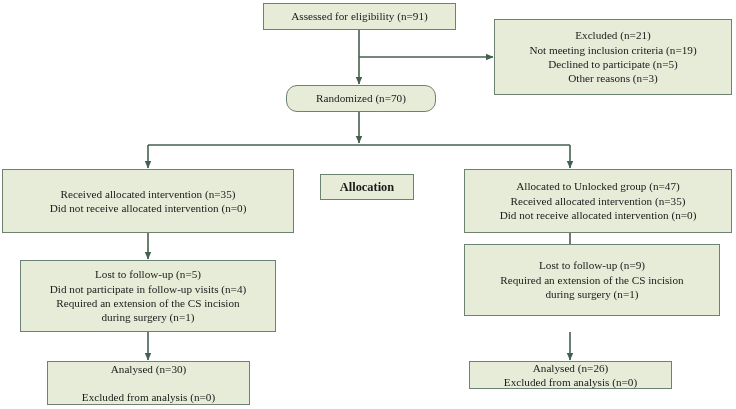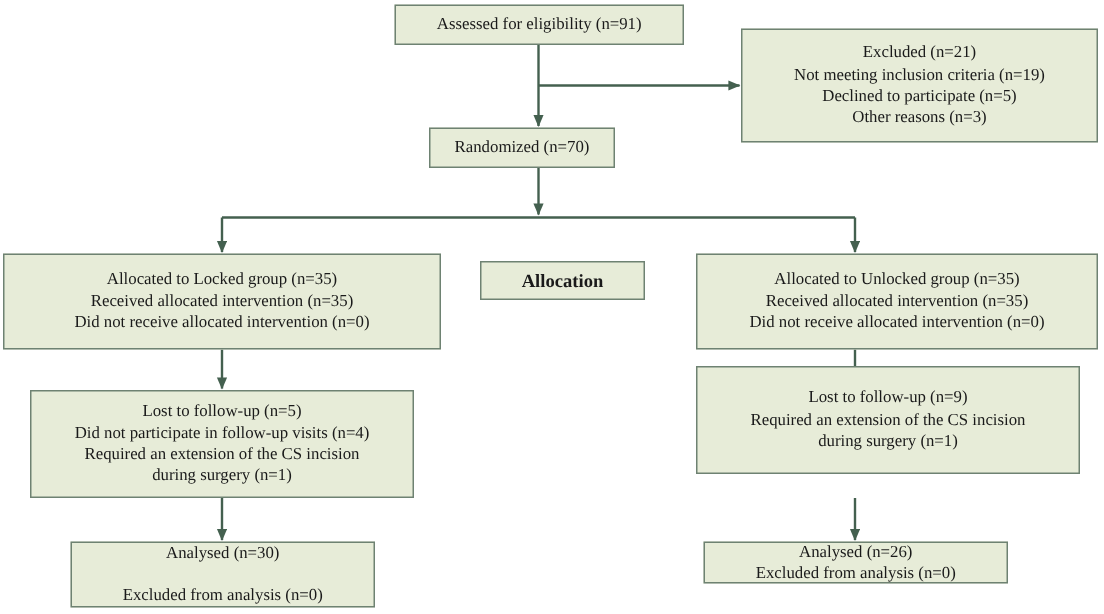--- a/index.html
+++ b/index.html
@@ -84,36 +84,35 @@
     <span class="line">Assessed for eligibility (n=91)</span>
   </div>
 
   <div class="node" style="left:494px; top:19px; width:238px; height:76px;">
     <span class="line">Excluded (n=21)</span>
     <span class="line">Not meeting inclusion criteria (n=19)</span>
     <span class="line">Declined to participate (n=5)</span>
     <span class="line">Other reasons (n=3)</span>
   </div>
 
-  <div class="node" style="left:286px; top:85px; width:124px; height:27px;">
+  <div class="node" style="left:286px; top:85px; width:150px; height:27px;border-radius:11px;">
     <span class="line">Randomized (n=70)</span>
   </div>
 
   <div class="node" style="left:2px; top:169px; width:292px; height:64px;">
-    <span class="line">Allocated to Locked group (n=35)</span>
     <span class="line">Received allocated intervention (n=35)</span>
     <span class="line">Did not receive allocated intervention (n=0)</span>
   </div>
 
-  <div class="node stage" style="left:320px; top:174px; width:110px; height:26px;">
+  <div class="node stage" style="left:320px; top:174px; width:94px; height:26px;">
     <span class="line">Allocation</span>
   </div>
 
   <div class="node" style="left:464px; top:169px; width:268px; height:64px;">
-    <span class="line">Allocated to Unlocked group (n=35)</span>
+    <span class="line">Allocated to Unlocked group (n=47)</span>
     <span class="line">Received allocated intervention (n=35)</span>
     <span class="line">Did not receive allocated intervention (n=0)</span>
   </div>
 
   <div class="node" style="left:20px; top:260px; width:256px; height:72px;">
     <span class="line">Lost to follow-up (n=5)</span>
     <span class="line">Did not participate in follow-up visits (n=4)</span>
     <span class="line">Required an extension of the CS incision</span>
     <span class="line">during surgery (n=1)</span>
   </div>

